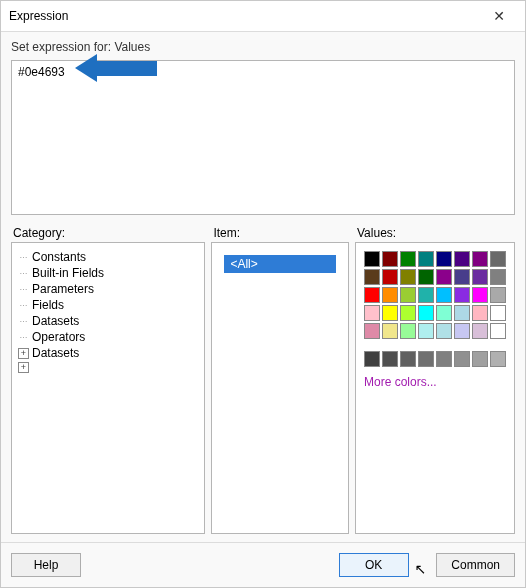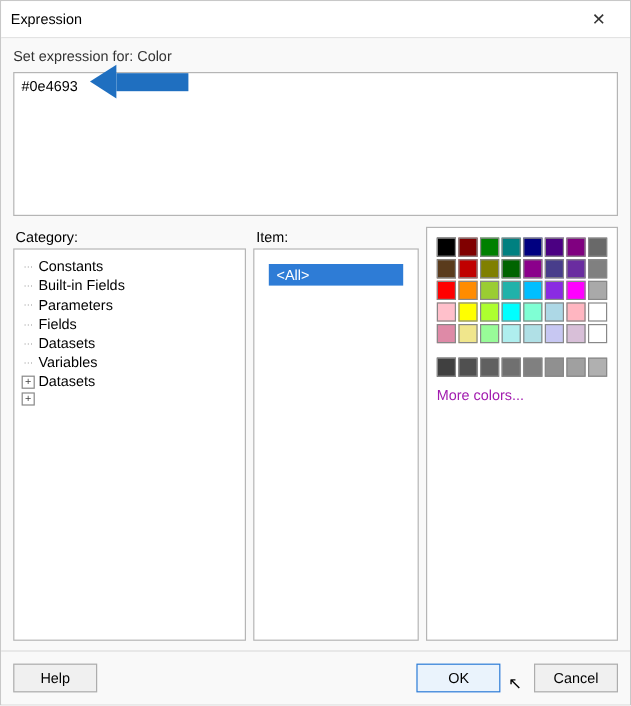--- a/index.html
+++ b/index.html
@@ -34,21 +34,21 @@
   .body {
     flex:1; display:flex; flex-direction:column;
     padding: 8px 10px 8px 10px;
     gap:6px;
     background:#f9f9f9;
   }
   .prompt { font-size:12px; color:#333; }
 
   .expr-wrap { position:relative; }
   .expr-box {
-    width:100%; height:120px;
+    width:100%; height:155px;
     border:1px solid #b5b5b5;
     background:#fff;
     padding:4px 6px;
     font-family: "Segoe UI", Tahoma, Arial, sans-serif;
     font-size:12px;
     resize:none;
     outline:none;
   }
   .arrow {
     position:absolute; left:64px; top:-2px; height:20px;
@@ -139,21 +139,21 @@
 
   <div class="titlebar">
     <span class="title">Expression</span>
     <button class="close-btn">
       <span>✕</span>
     </button>
   </div>
 
   <div class="body">
 
-    <div class="prompt">Set expression for: Color</div>
+    <div class="prompt">Set expression for: Values</div>
 
     <div class="expr-wrap">
       <textarea class="expr-box" style="">#0e4693</textarea>
       <div class="arrow">
         <div class="arrow-head"></div>
         <div class="arrow-body"></div>
       </div>
     </div>
 
     <div class="triple">
@@ -177,41 +177,42 @@
               <div class="tree-row">
                 <span class="tree-dots">⋯</span>
                 <span>Fields</span>
               </div>
               <div class="tree-row">
                 <span class="tree-dots">⋯</span>
                 <span>Datasets</span>
               </div>
               <div class="tree-row">
                 <span class="tree-dots">⋯</span>
-                <span>Variables</span>
+                <span>Operators</span>
               </div>
               <div class="tree-row">
                 <span class="tree-toggle">+</span>
                 <span>Datasets</span>
               </div>
               <div class="tree-row">
                 <span class="tree-toggle">+</span>
               </div>
             </div>
         </div>
       </div>
 
       <div class="panel item">
         <div class="panel-label">Item:</div>
         <div class="panel-box item-list" id="item-list">
             <div class="item-row sel">&lt;All&gt;</div>
           </div>
       </div>
 
       <div class="panel val">
+        <div class="panel-label">Values:</div>
         <div class="panel-box">
           <div class="swatch-grid" id="swatch-grid">
               <div class="swatch" style="background: rgb(0, 0, 0);"></div>
               <div class="swatch" style="background: rgb(128, 0, 0);"></div>
               <div class="swatch" style="background: rgb(0, 128, 0);"></div>
               <div class="swatch" style="background: rgb(0, 128, 128);"></div>
               <div class="swatch" style="background: rgb(0, 0, 128);"></div>
               <div class="swatch" style="background: rgb(75, 0, 130);"></div>
               <div class="swatch" style="background: rgb(128, 0, 128);"></div>
               <div class="swatch" style="background: rgb(105, 105, 105);"></div>
@@ -264,17 +265,17 @@
 
     </div>
 
   </div>
 
   <div class="footer">
     <button class="btn">Help</button>
     <div class="right-btns">
       <button class="btn primary">OK</button>
       <span class="cursor">↖</span>
-      <button class="btn">Cancel</button>
+      <button class="btn">Common</button>
     </div>
   </div>
 
 </div>
 
 </body></html>

